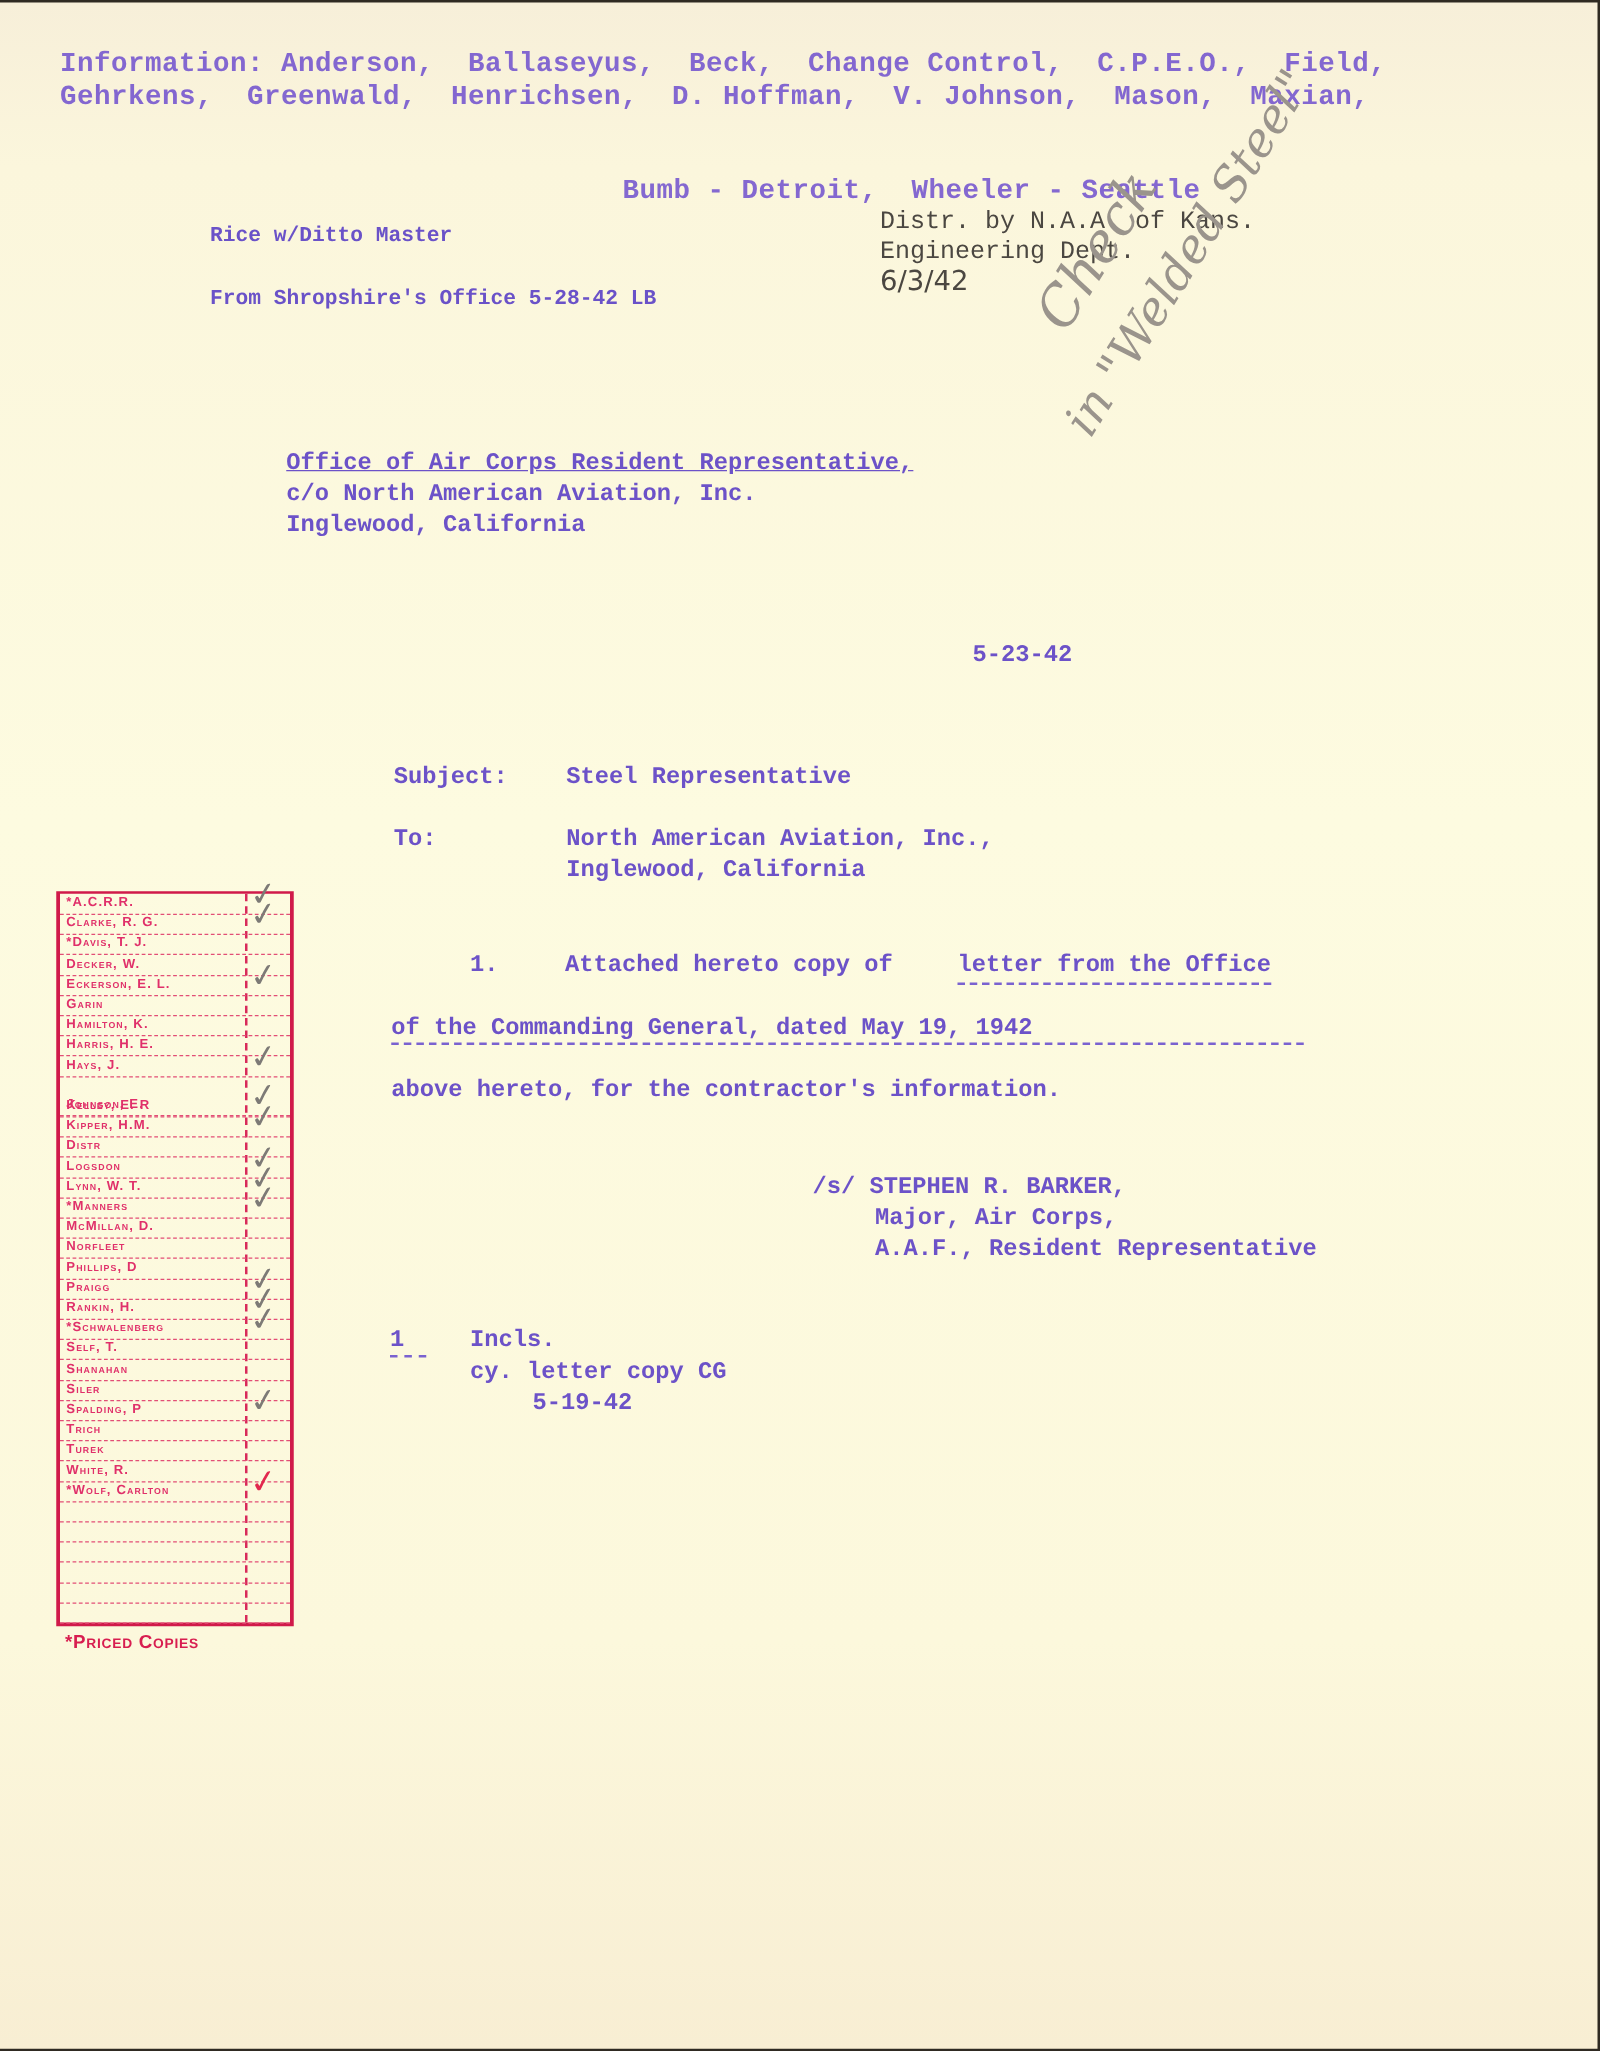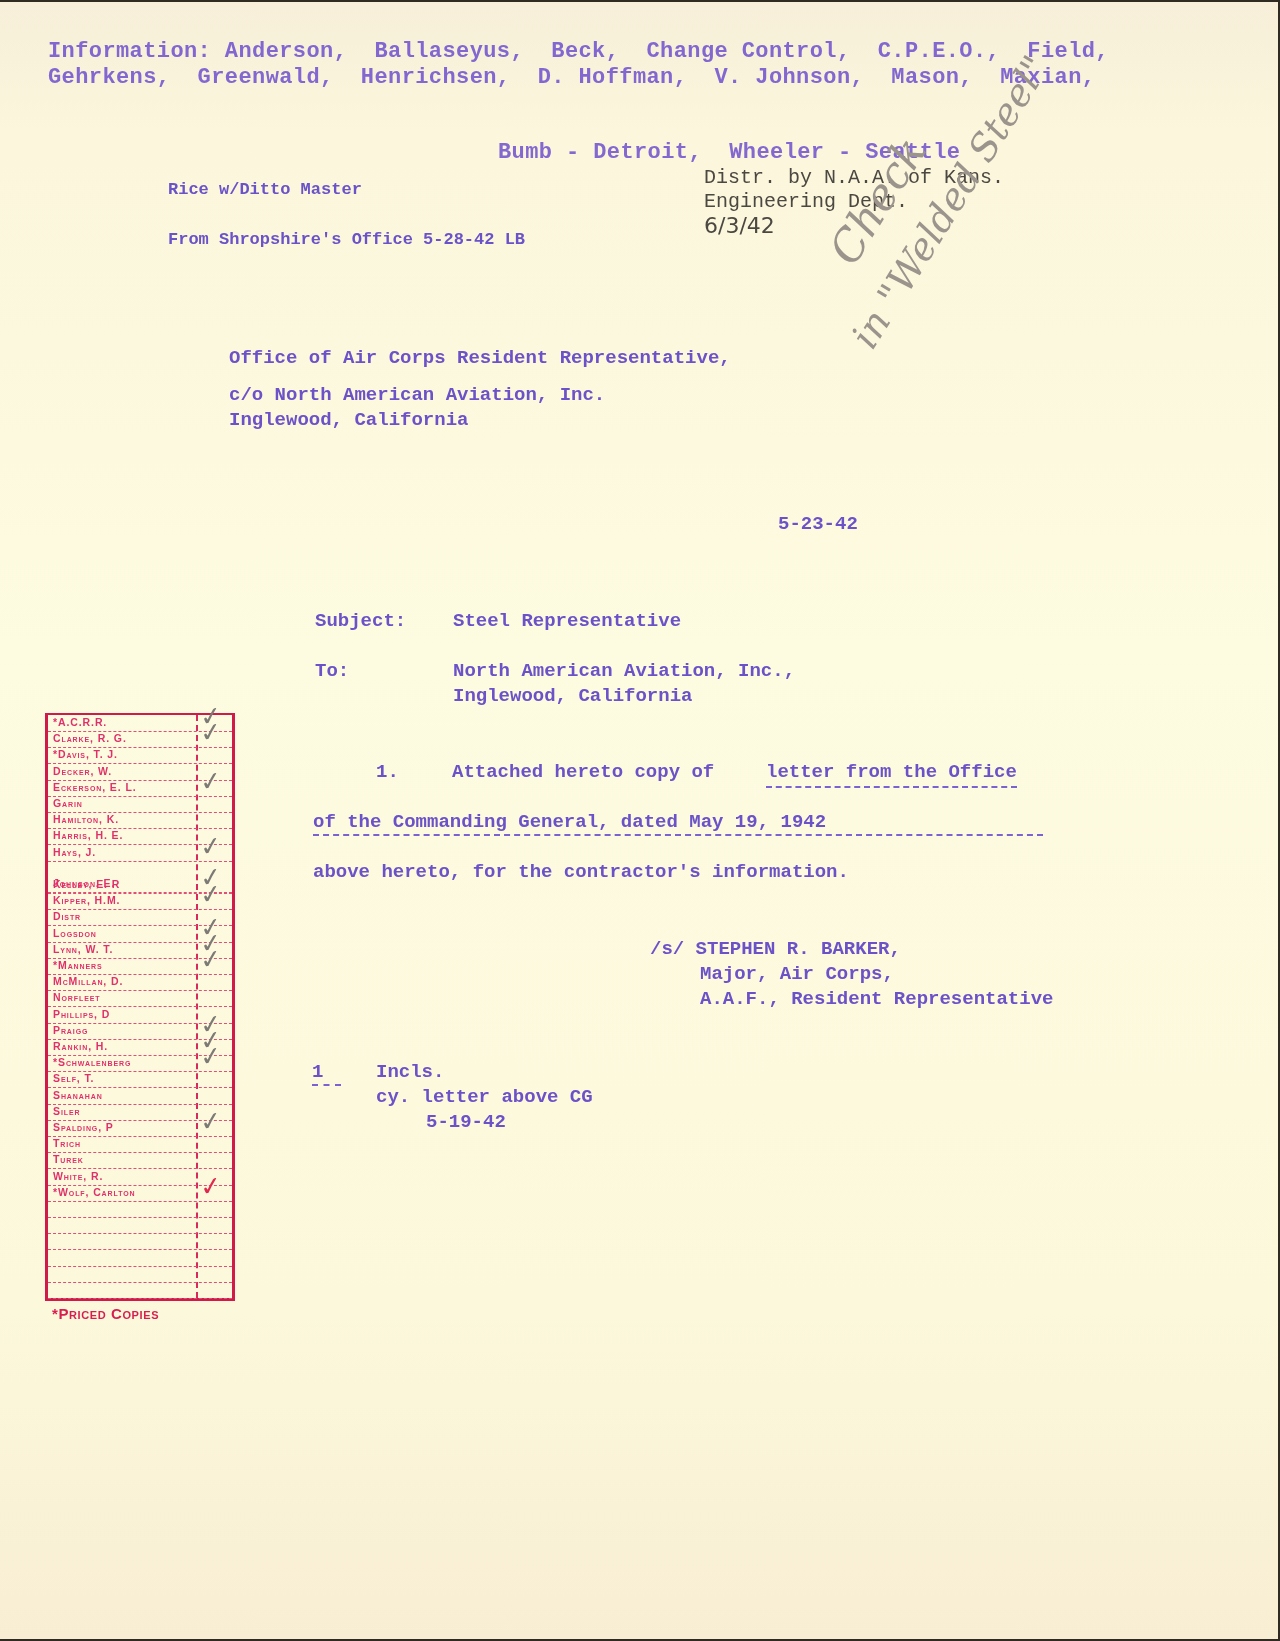--- a/index.html
+++ b/index.html
@@ -55,21 +55,21 @@
   <div class="abs small-typed" style="left:168px; top:130px;">Rice w/Ditto Master</div>
   <div class="abs small-typed" style="left:168px; top:180px;">From Shropshire's Office 5-28-42 LB</div>
 
   <div class="abs distr" style="left:704px; top:164px;">Distr. by N.A.A. of Kans.</div>
   <div class="abs distr" style="left:704px; top:188px;">Engineering Dept.</div>
   <div class="abs distr" style="left:704px; top:212px; font-family:'DejaVu Sans', sans-serif; font-size:22px;">6/3/42</div>
 
   <div class="abs handwriting" style="left:862px; top:220px; transform: rotate(-58deg);">Check</div>
   <div class="abs handwriting" style="left:880px; top:310px; font-size:38px; transform: rotate(-58deg);">in "Welded Steel"</div>
 
-  <div class="abs body-text" style="left:229px; top:344px;">Office of Air Corps Resident Representative,</div>
+  <div class="abs body-text" style="left:229px; top:356px;text-decoration:underline;">Office of Air Corps Resident Representative,</div>
   <div class="abs body-text" style="left:229px; top:381px;">c/o North American Aviation, Inc.</div>
   <div class="abs body-text" style="left:229px; top:406px;">Inglewood, California</div>
 
   <div class="abs body-text" style="left:778px; top:510px;">5-23-42</div>
 
   <div class="abs body-text" style="left:315px; top:607px;">Subject:</div>
   <div class="abs body-text" style="left:453px; top:607px;">Steel Representative</div>
   <div class="abs body-text" style="left:315px; top:657px;">To:</div>
   <div class="abs body-text" style="left:453px; top:657px;">North American Aviation, Inc.,</div>
   <div class="abs body-text" style="left:453px; top:682px;">Inglewood, California</div>
@@ -79,21 +79,21 @@
   <div class="abs body-text underlined" style="left:766px; top:758px;">letter from the Office</div>
   <div class="abs body-text" style="left:313px; top:808px; width:730px; border-bottom:2px dashed #7a62d0;"><span>of the Commanding General, dated May 19, 1942</span></div>
   <div class="abs body-text" style="left:313px; top:858px;">above hereto, for the contractor's information.</div>
 
   <div class="abs body-text" style="left:650px; top:935px;">/s/ STEPHEN R. BARKER,</div>
   <div class="abs body-text" style="left:700px; top:960px;">Major, Air Corps,</div>
   <div class="abs body-text" style="left:700px; top:985px;">A.A.F., Resident Representative</div>
 
   <div class="abs body-text" style="left:312px; top:1058px; border-bottom:2px dashed #7a62d0; padding-right:18px;">1</div>
   <div class="abs body-text" style="left:376px; top:1058px;">Incls.</div>
-  <div class="abs body-text" style="left:376px; top:1083px;">cy. letter above CG</div>
+  <div class="abs body-text" style="left:376px; top:1083px;">cy. letter copy CG</div>
   <div class="abs body-text" style="left:426px; top:1108px;">5-19-42</div>
 
   <div class="dist-box">
     <div class="dist-col"></div>
     <div id="dist-rows">
         <div class="dist-row" style="top: 0px;">
           <span class="name">*A.C.R.R.</span>
           <span class="check">✓</span>
         </div>
         <div class="dist-row" style="top: 16.2px;">

